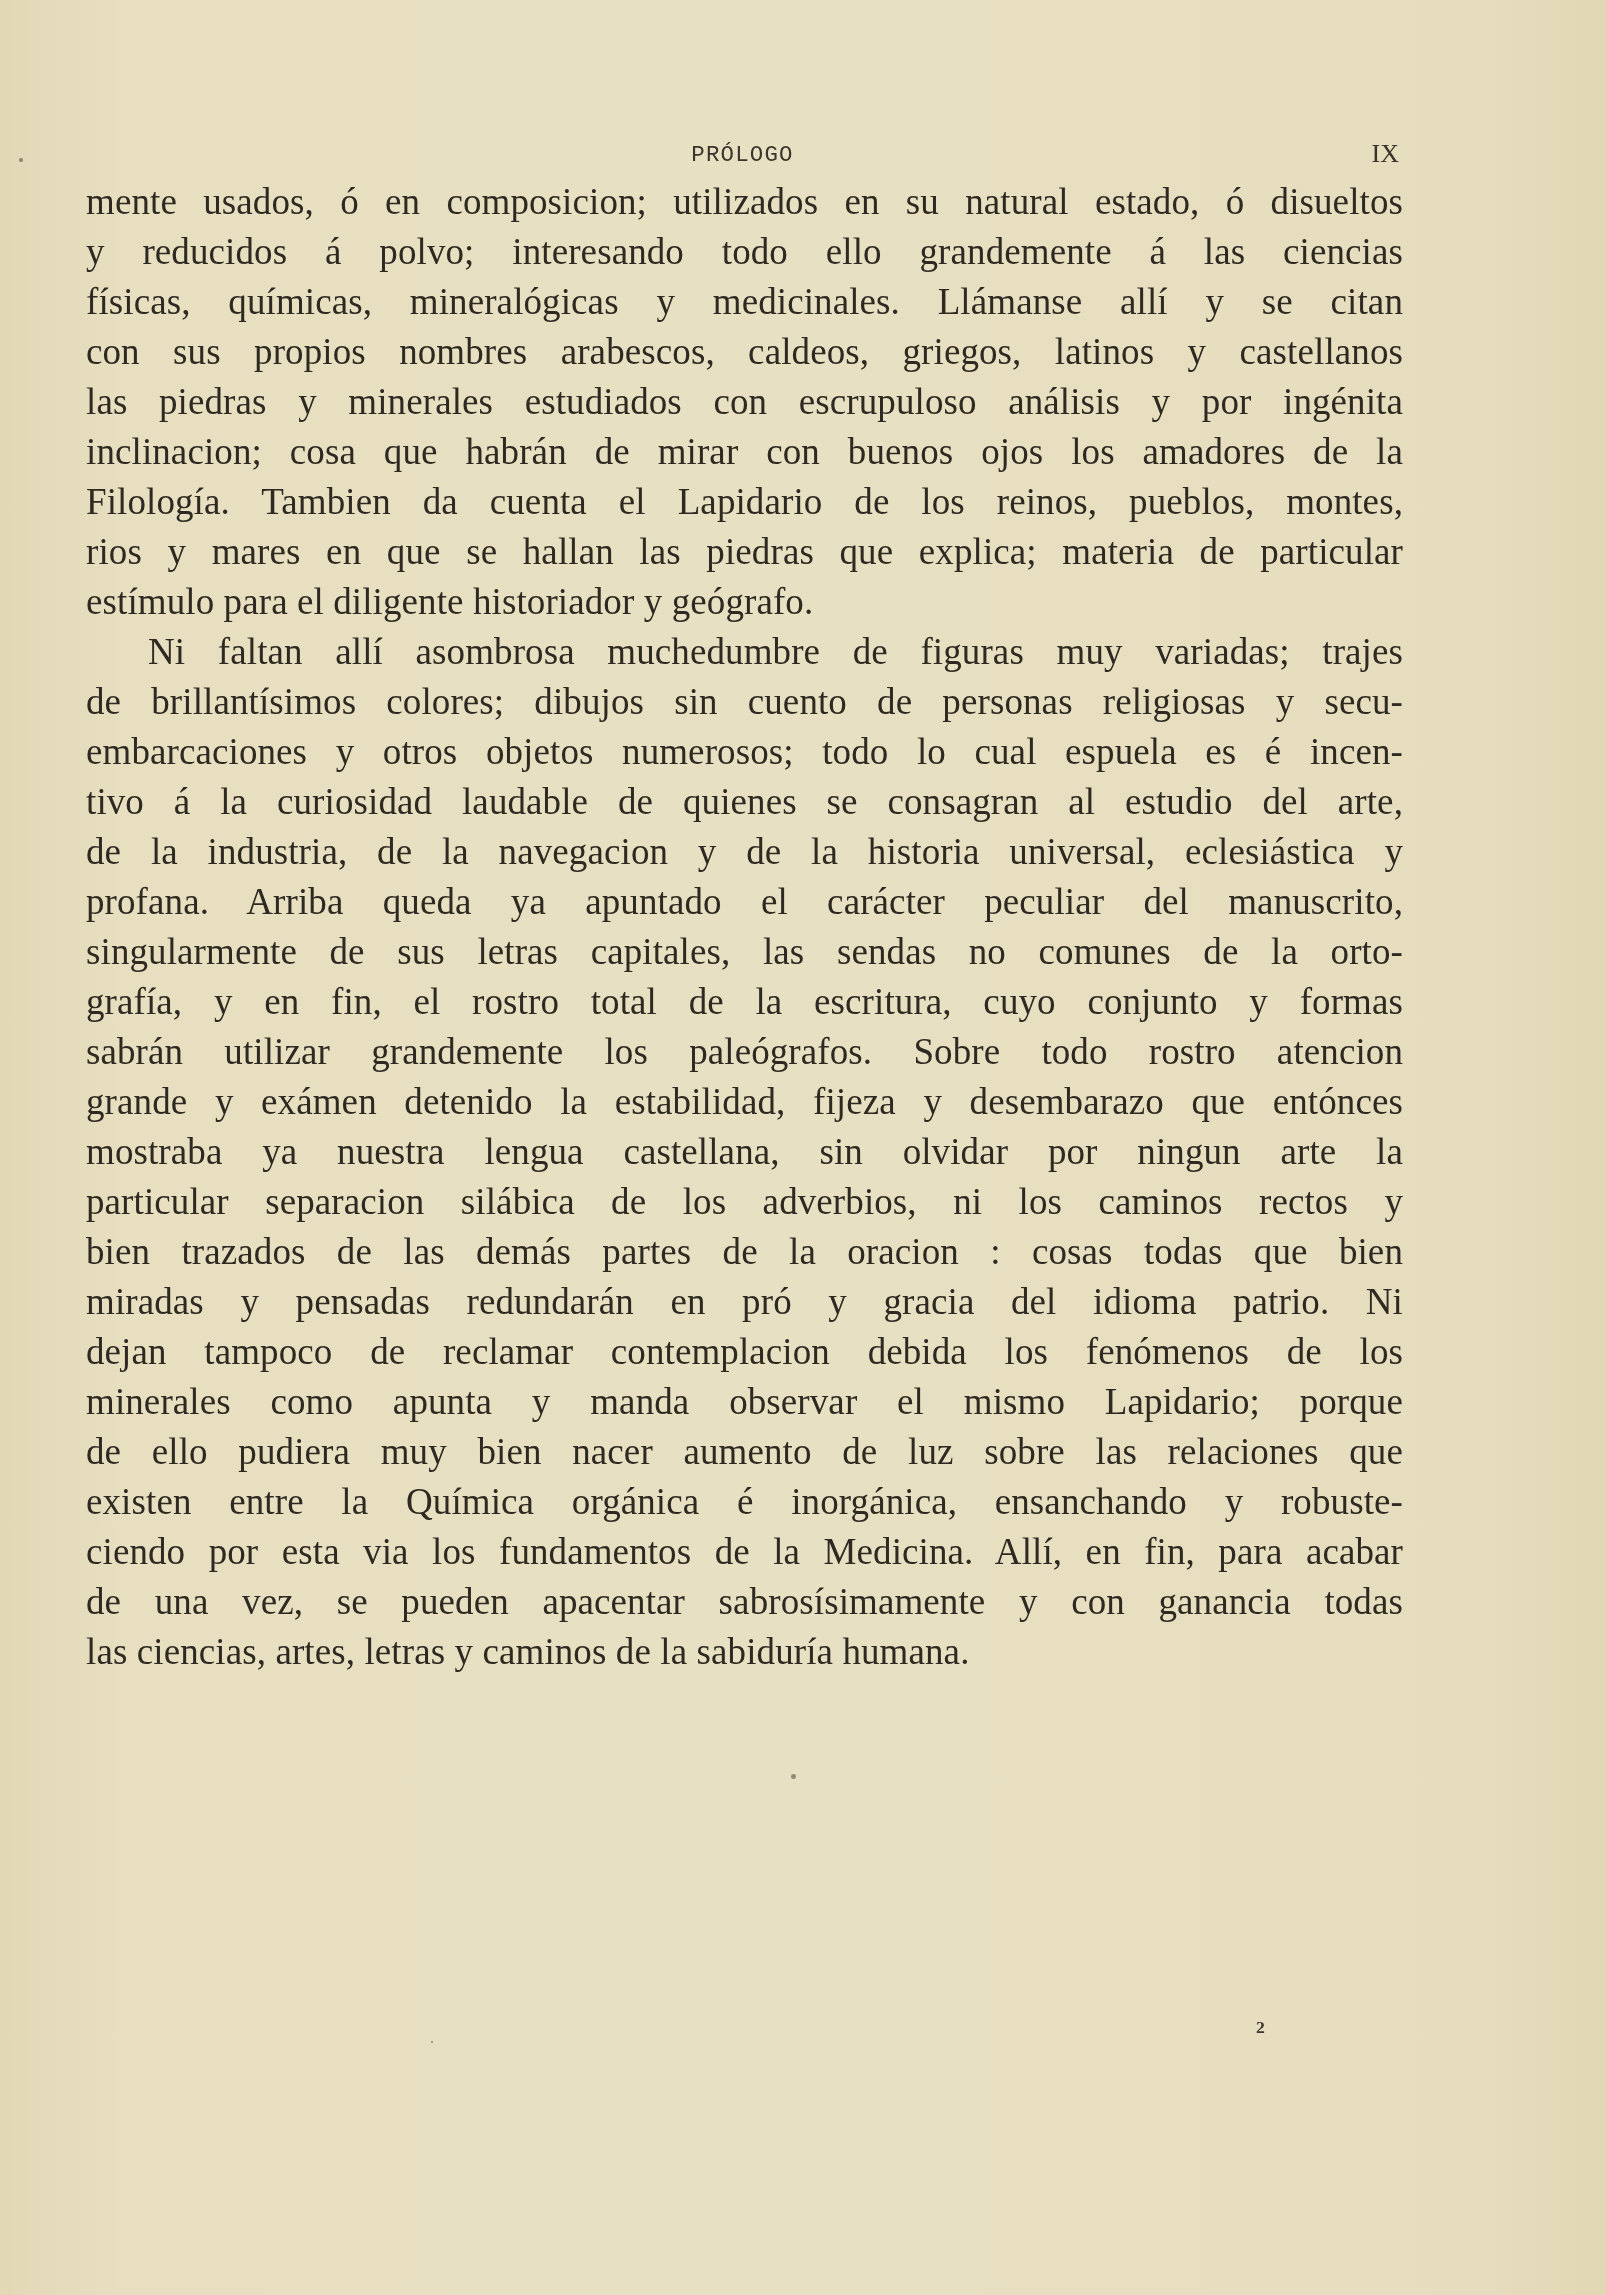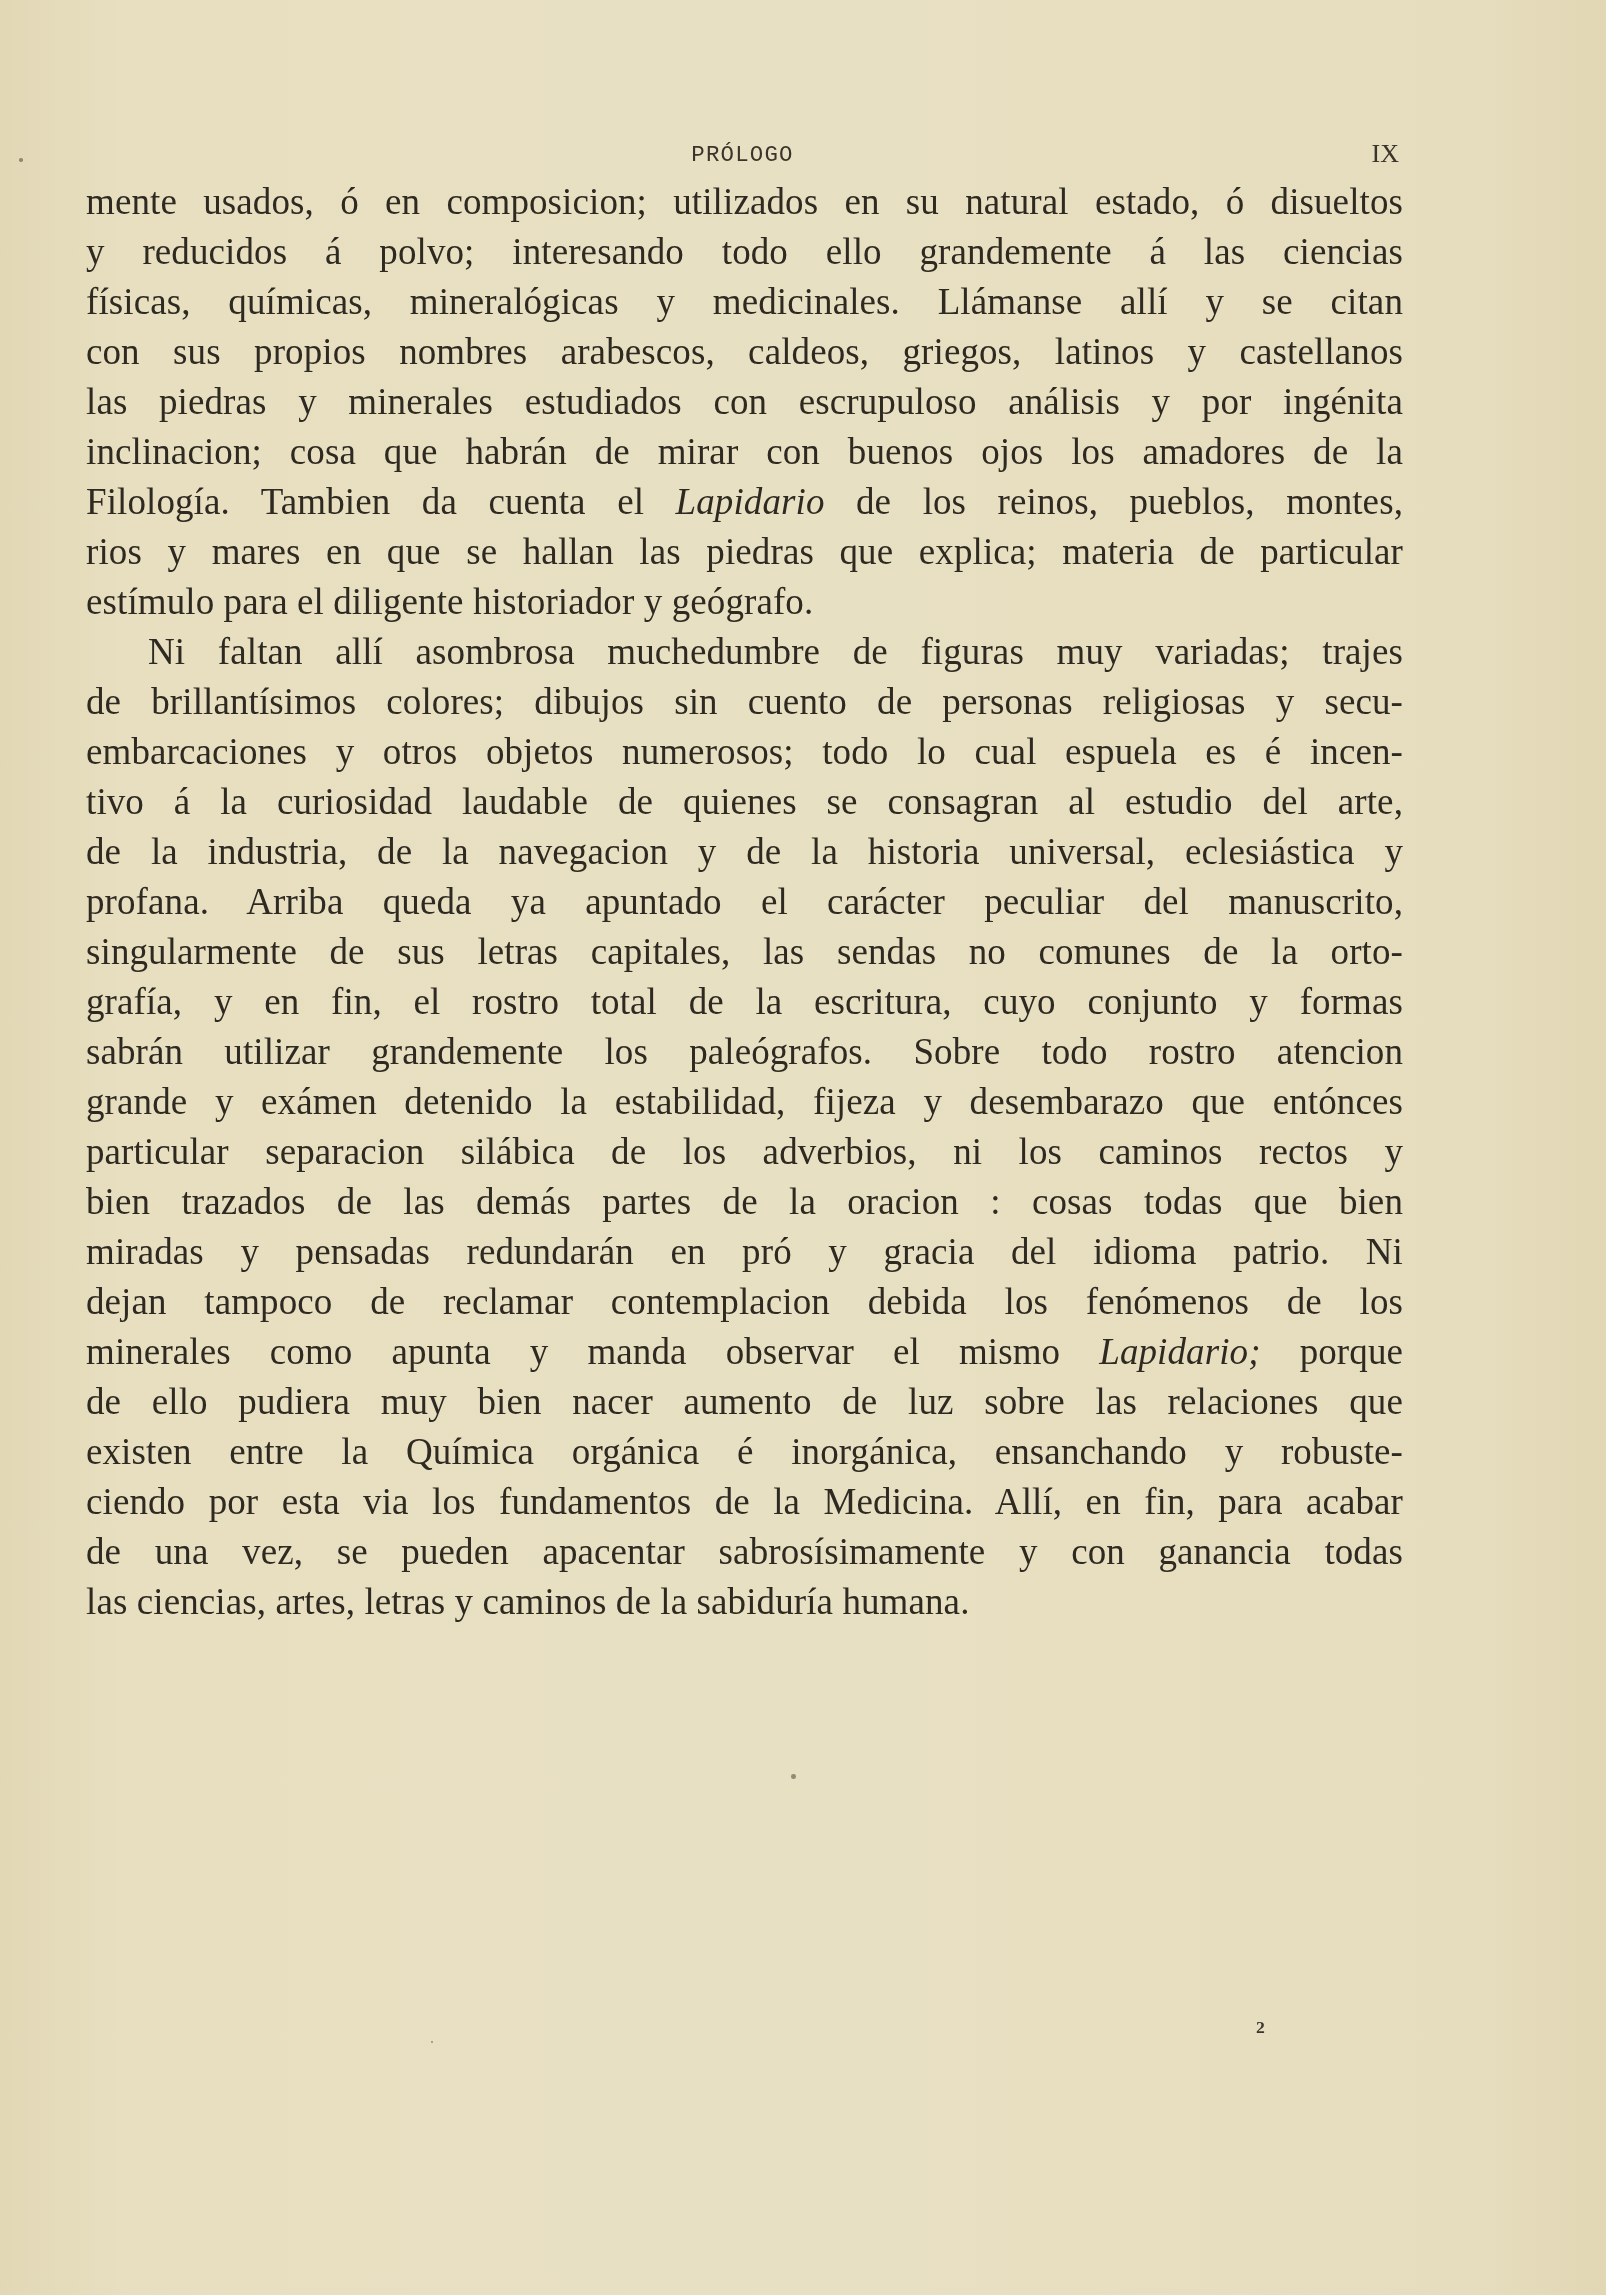--- a/index.html
+++ b/index.html
@@ -64,21 +64,20 @@
     color: #2e2921;
     letter-spacing: 0.1px;
   }
   .line.last {
     text-align-last: left;
   }
   .line.indent {
     padding-left: 62px;
   }
   .line span.it {
-    font-style: italic;
   }
   .signature {
     position: absolute;
     top: 2017px;
     left: 1256px;
     font-family: "Liberation Serif", serif;
     font-size: 17.7px;
     font-weight: bold;
     color: #3d362c;
   }
@@ -120,20 +119,21 @@
         <span class="line indent"><span>Ni faltan allí asombrosa muchedumbre de figuras muy variadas; trajes</span></span>
         <span class="line"><span>de brillantísimos colores; dibujos sin cuento de personas religiosas y secu-</span></span>
         <span class="line"><span>embarcaciones y otros objetos numerosos; todo lo cual espuela es é incen-</span></span>
         <span class="line"><span>tivo á la curiosidad laudable de quienes se consagran al estudio del arte,</span></span>
         <span class="line"><span>de la industria, de la navegacion y de la historia universal, eclesiástica y</span></span>
         <span class="line"><span>profana. Arriba queda ya apuntado el carácter peculiar del manuscrito,</span></span>
         <span class="line"><span>singularmente de sus letras capitales, las sendas no comunes de la orto-</span></span>
         <span class="line"><span>grafía, y en fin, el rostro total de la escritura, cuyo conjunto y formas</span></span>
         <span class="line"><span>sabrán utilizar grandemente los paleógrafos. Sobre todo rostro atencion</span></span>
         <span class="line"><span>grande y exámen detenido la estabilidad, fijeza y desembarazo que entónces</span></span>
+        <span class="line"><span>mostraba ya nuestra lengua castellana, sin olvidar por ningun arte la</span></span>
         <span class="line"><span>particular separacion silábica de los adverbios, ni los caminos rectos y</span></span>
         <span class="line"><span>bien trazados de las demás partes de la oracion : cosas todas que bien</span></span>
         <span class="line"><span>miradas y pensadas redundarán en pró y gracia del idioma patrio. Ni</span></span>
         <span class="line"><span>dejan tampoco de reclamar contemplacion debida los fenómenos de los</span></span>
         <span class="line"><span>minerales como apunta y manda observar el mismo </span><span class="it">Lapidario;</span><span> porque</span></span>
         <span class="line"><span>de ello pudiera muy bien nacer aumento de luz sobre las relaciones que</span></span>
         <span class="line"><span>existen entre la Química orgánica é inorgánica, ensanchando y robuste-</span></span>
         <span class="line"><span>ciendo por esta via los fundamentos de la Medicina. Allí, en fin, para acabar</span></span>
         <span class="line"><span>de una vez, se pueden apacentar sabrosísimamente y con ganancia todas</span></span>
         <span class="line last"><span>las ciencias, artes, letras y caminos de la sabiduría humana.</span></span>

